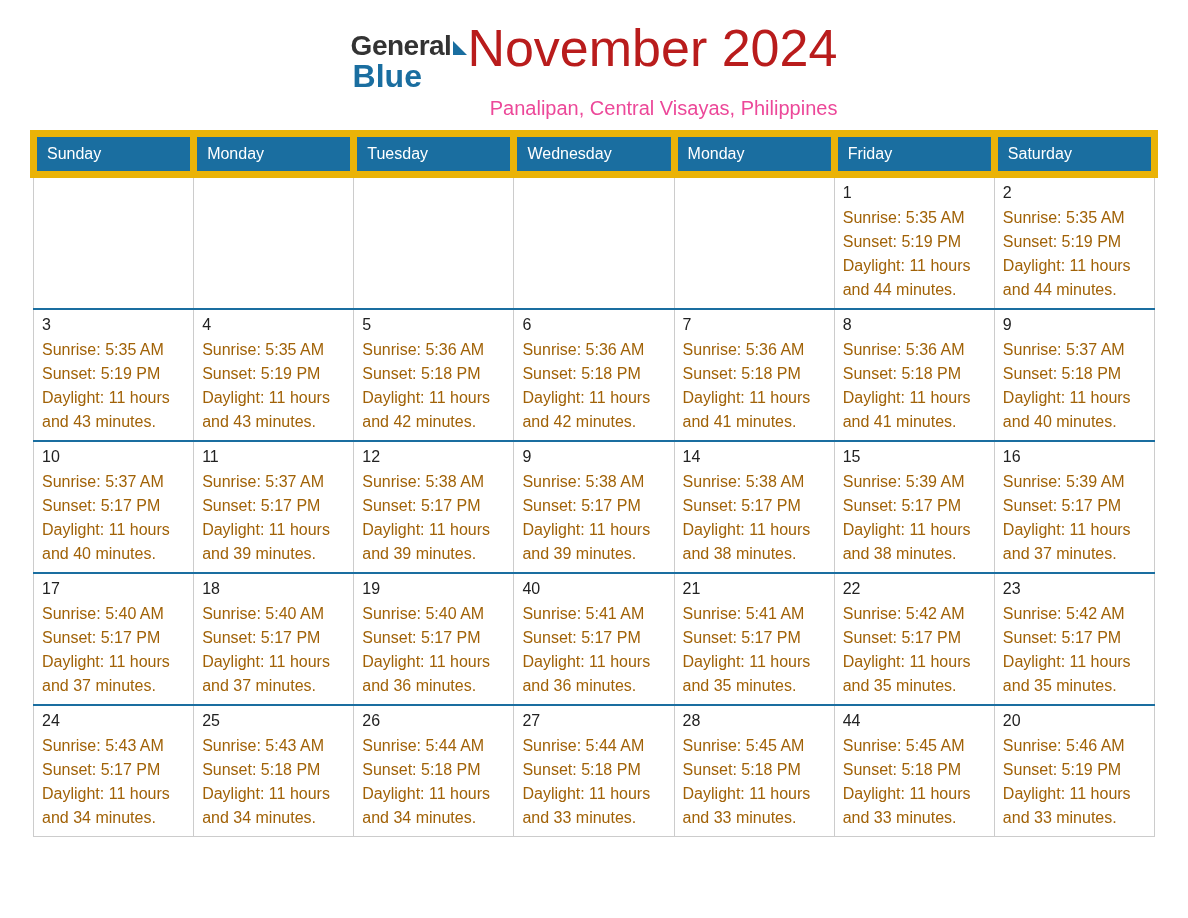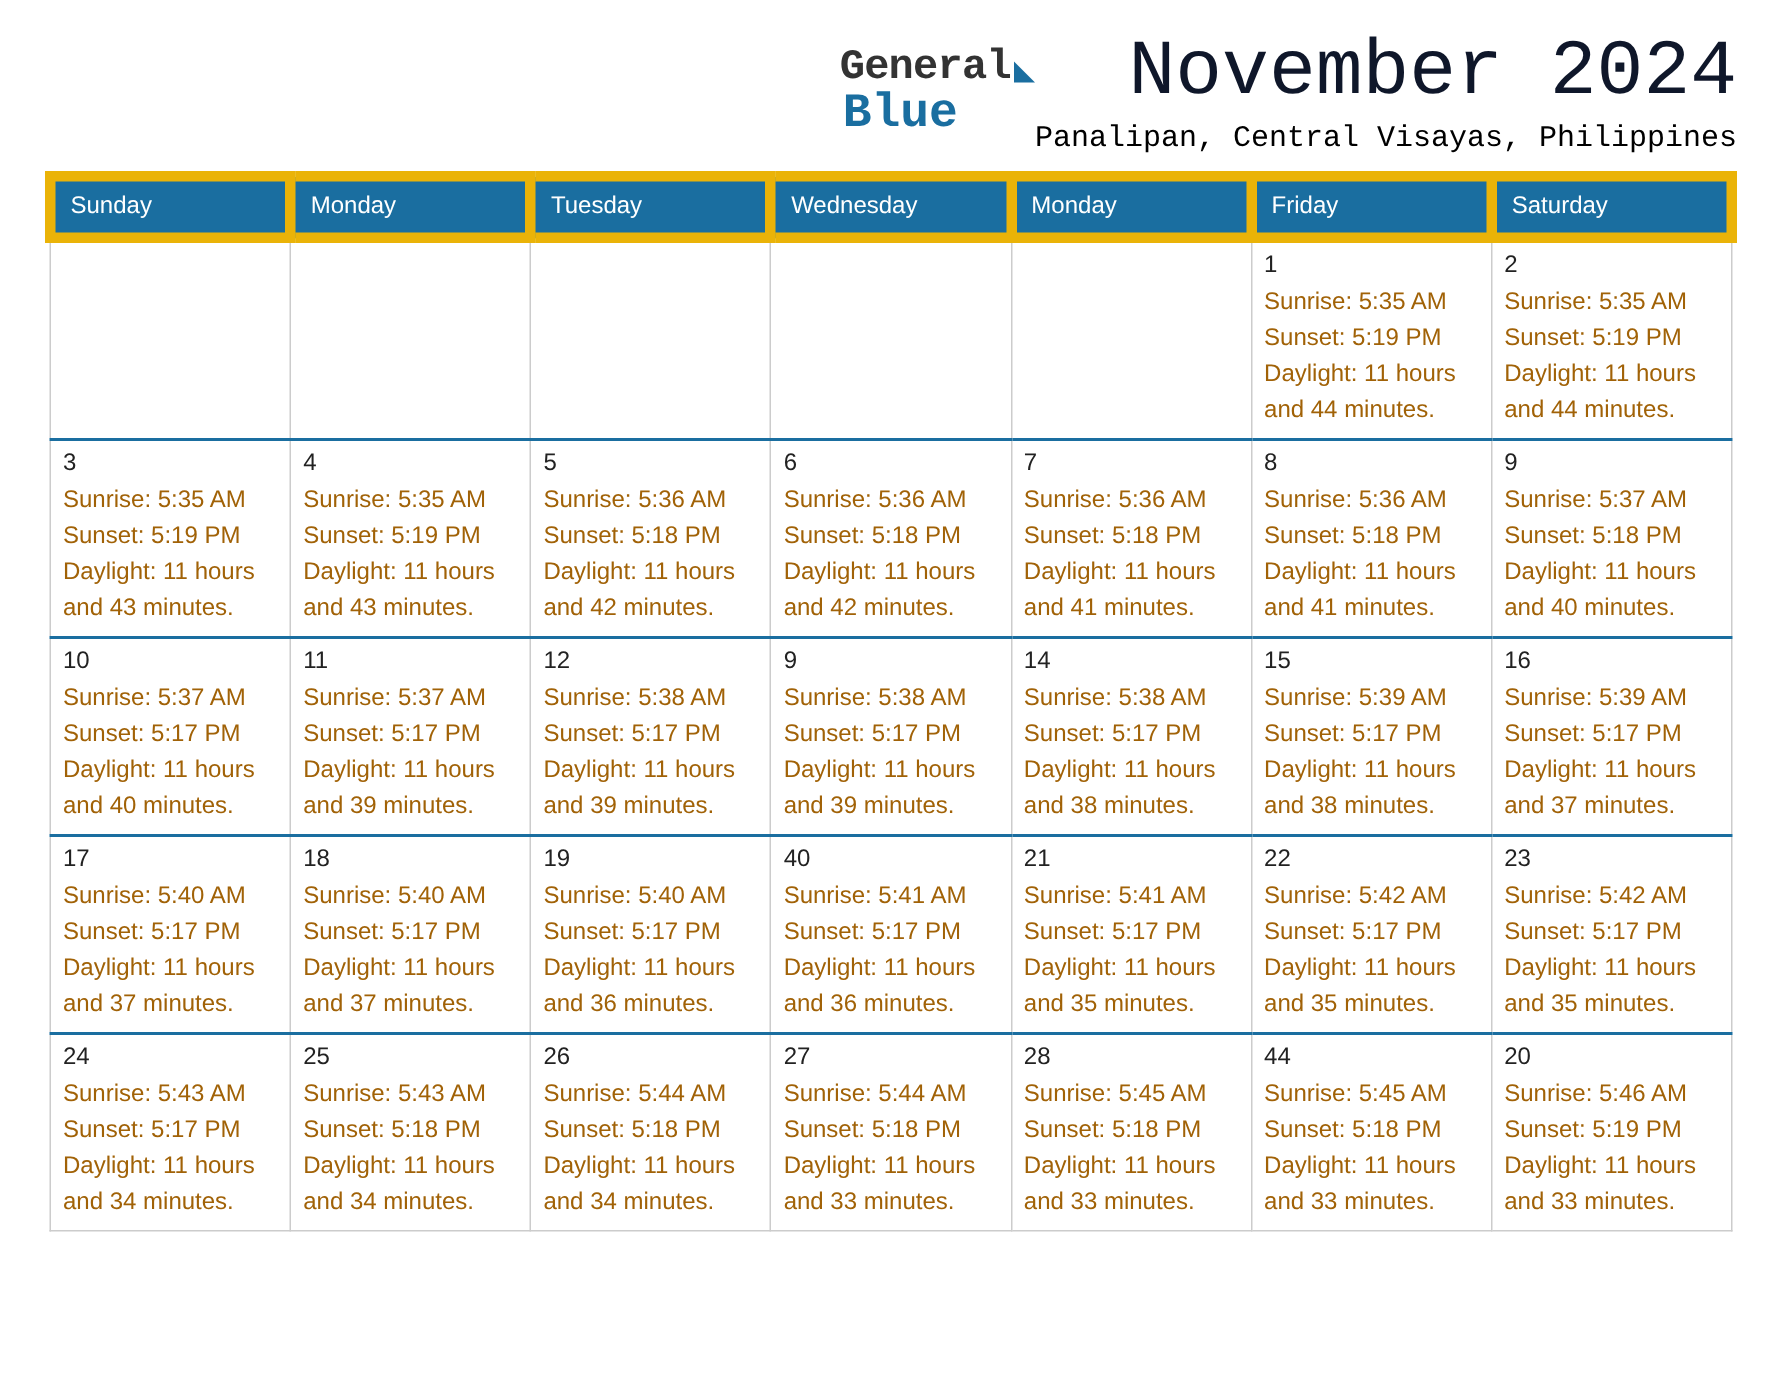--- a/index.html
+++ b/index.html
@@ -5,24 +5,23 @@
     * { margin: 0; padding: 0; box-sizing: border-box; }
     body {
       font-family: Arial, sans-serif;
       background: #fff;
       width: 1188px;
       min-height: 918px;
       padding: 20px 30px;
     }
     .header {
       display: flex;
-      justify-content: flex-end;
+      justify-content: center;
       align-items: flex-start;
       margin-bottom: 10px;
-      font-family: Liberation Mono, monospace;
     }
     .logo {
       display: flex;
       flex-direction: column;
       align-items: flex-start;
       padding-top: 10px;
     }
     .logo-top {
       display: flex;
       align-items: center;
@@ -48,27 +47,27 @@
       color: #1a6ea0;
       margin-top: -4px;
       padding-left: 2px;
     }
     .title-section {
       text-align: right;
     }
     .month-title {
       font-size: 52px;
       font-weight: normal;
-      color: #0f172a;
+      color: #b91c1c;
       line-height: 1.1;
     }
     .location {
       font-size: 20px;
-      color: #000000;
-      margin-top: 4px;
+      color: #ec4899;
+      margin-top: 20px;
     }
     .calendar {
       width: 100%;
       border-collapse: collapse;
       margin-top: 8px;
     }
     .calendar th {
       background-color: #1a6ea0;
       color: #fff;
       font-size: 16px;

